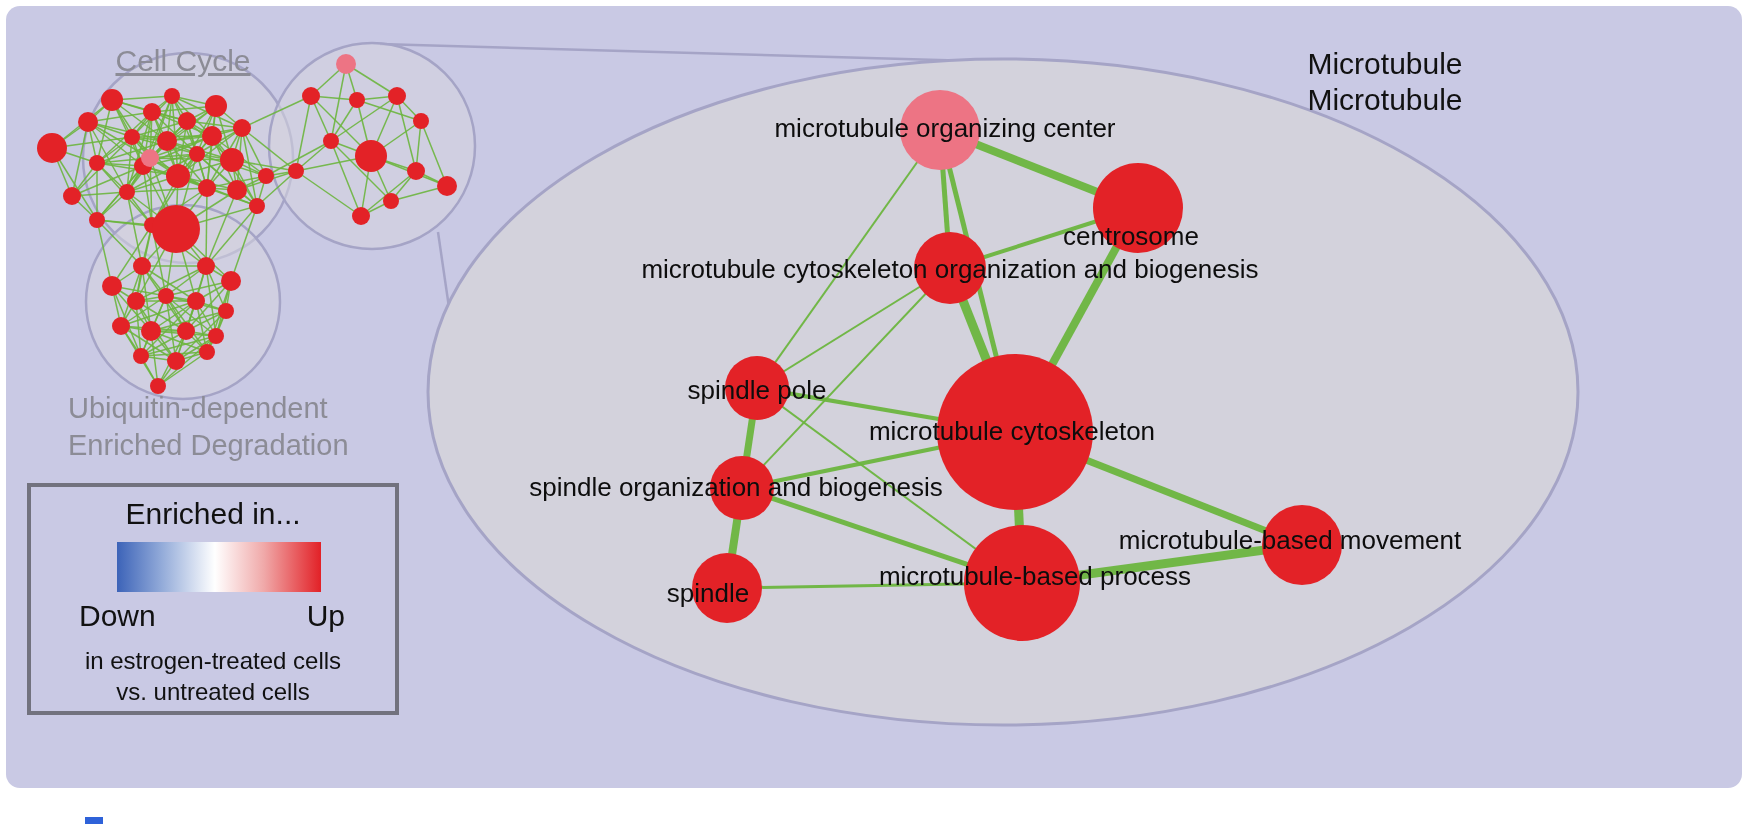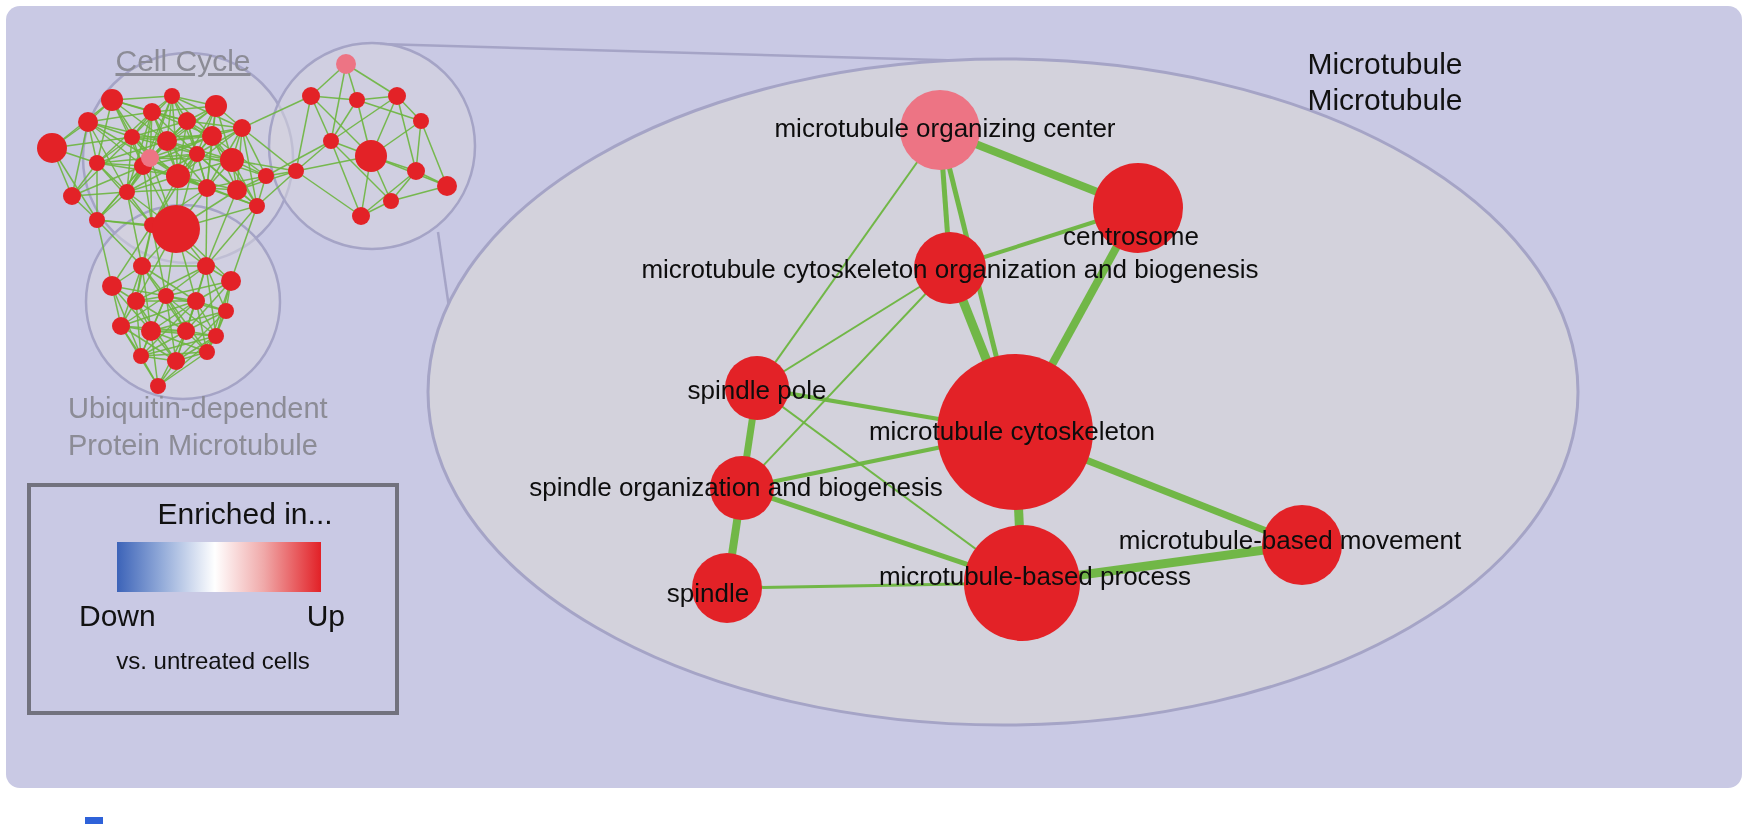--- a/index.html
+++ b/index.html
@@ -5,21 +5,21 @@
   html,body{margin:0;padding:0;background:#ffffff;width:1750px;height:826px;overflow:hidden;}
   .stage{position:relative;width:1750px;height:826px;font-family:"Liberation Sans",sans-serif;}
   .panel{position:absolute;left:6px;top:6px;width:1736px;height:782px;border-radius:14px;}
   svg.net{position:absolute;left:0;top:0;}
   svg.net text{font-family:"Liberation Sans",sans-serif;}
   .lbl{position:absolute;white-space:nowrap;}
   .lbl-cellcycle{left:183px;top:44px;transform:translateX(-50%);font-size:30px;line-height:34px;}
   .lbl-ubiquitin{left:33px;top:390px;font-size:29px;line-height:37px;margin-left:35px;}
   .lbl-detail{left:1385px;top:46px;transform:translateX(-50%);font-size:30px;line-height:36px;text-align:center;color:#111;}
   .legend{position:absolute;left:27px;top:483px;width:364px;height:224px;border:4px solid #72727e;}
-  .legend-title{position:absolute;left:0;top:10px;width:100%;text-align:center;font-size:30px;color:#111;margin-left:32px;}
+  .legend-title{position:absolute;left:0;top:10px;width:100%;text-align:center;font-size:30px;color:#111;}
   .legend-bar{position:absolute;left:86px;top:55px;width:204px;height:50px;}
   .legend-downup{position:absolute;left:48px;top:112px;width:266px;display:flex;justify-content:space-between;font-size:30px;color:#111;gap:16px;}
   .legend-caption{position:absolute;left:0;top:158px;width:100%;text-align:center;font-size:24px;line-height:31px;color:#111;}
   .artifact{position:absolute;left:85px;top:817px;width:18px;height:7px;background:#2e62d9;}
 </style>
 </head>
 <body>
 
 <div class="stage">
   <div class="panel" style="background: rgb(201, 201, 228);"></div>
@@ -426,34 +426,35 @@
       <text x="708" y="595" text-anchor="middle" dominant-baseline="middle" font-size="26" fill="#0d0d0d">spindle</text>
       <text x="1035" y="578" text-anchor="middle" dominant-baseline="middle" font-size="26" fill="#0d0d0d">microtubule-based process</text>
     </svg>
 
   <div class="lbl lbl-cellcycle" style="color: rgb(140, 140, 150); text-decoration: underline;">
     <span>Cell Cycle</span>
   </div>
 
   <div class="lbl lbl-ubiquitin" style="color: rgb(140, 140, 150);">
     <div>Ubiquitin-dependent</div>
-    <div>Protein Microtubule</div>
+    <div>Enriched Degradation</div>
   </div>
 
   <div class="lbl lbl-detail">
     <div>Microtubule</div>
     <div>Microtubule</div>
   </div>
 
   <div class="legend">
     <div class="legend-title">Enriched in...</div>
     <div class="legend-bar" style="background: linear-gradient(to right, rgb(60, 99, 184) 0%, rgb(147, 171, 217) 22%, rgb(255, 255, 255) 48%, rgb(240, 169, 169) 72%, rgb(226, 33, 39) 100%);"></div>
     <div class="legend-downup">
       <span>Down</span>
       <span>Up</span>
     </div>
     <div class="legend-caption">
+      <div>in estrogen-treated cells</div>
       <div>vs. untreated cells</div>
     </div>
   </div>
 
   <div class="artifact"></div>
 </div>
 
 </body></html>

